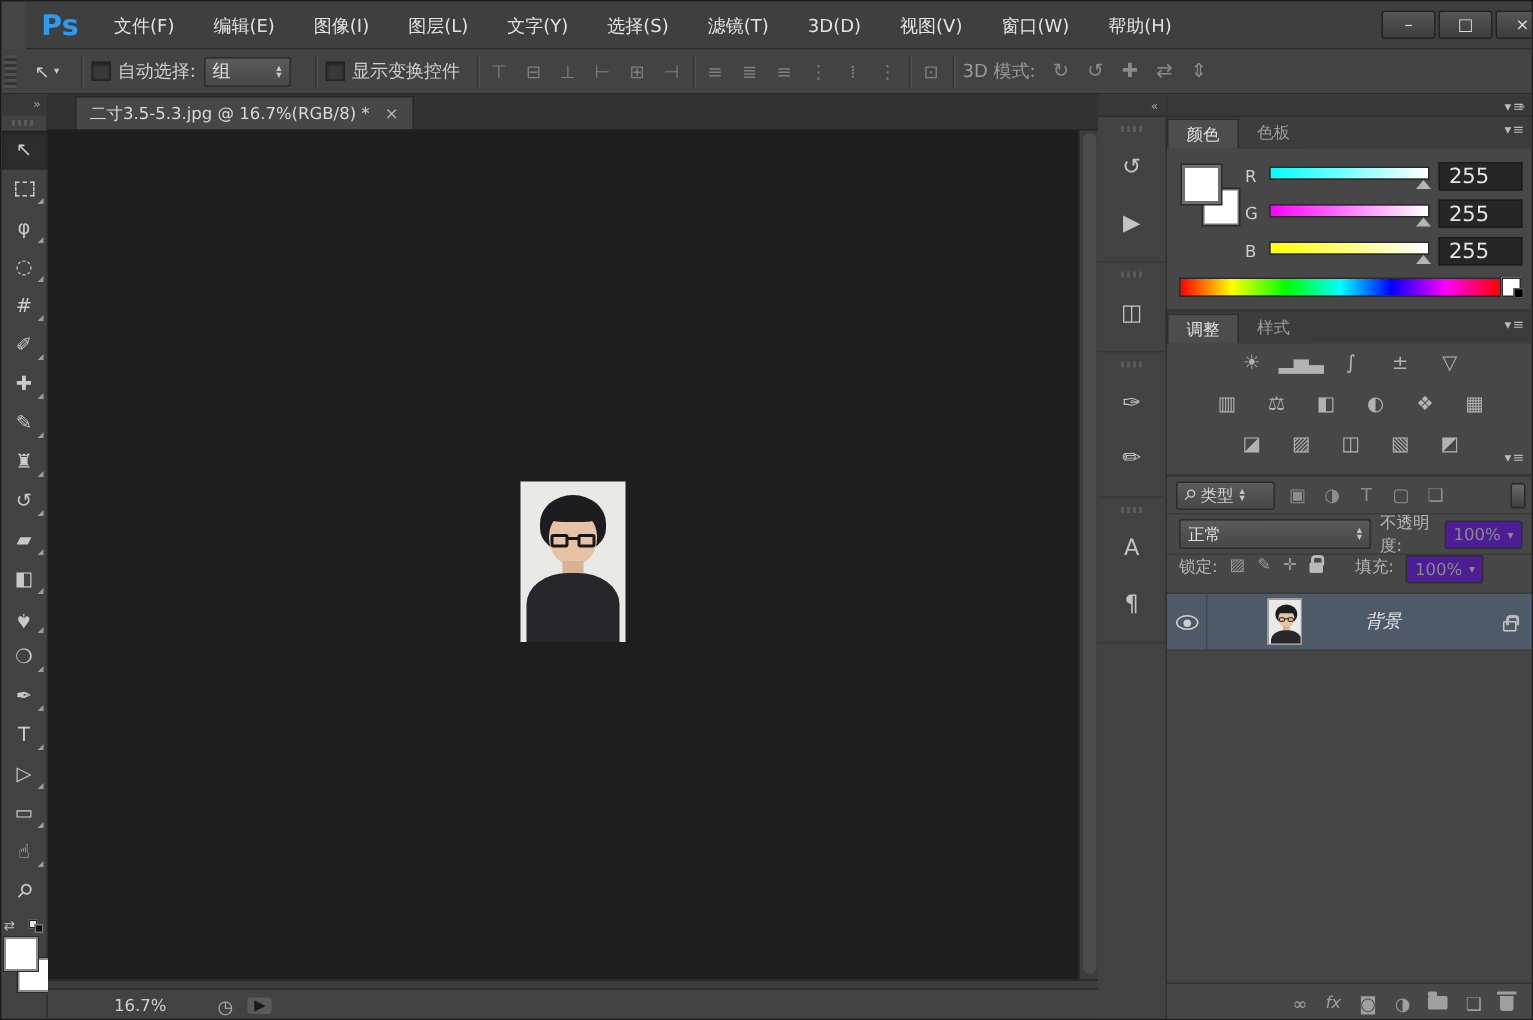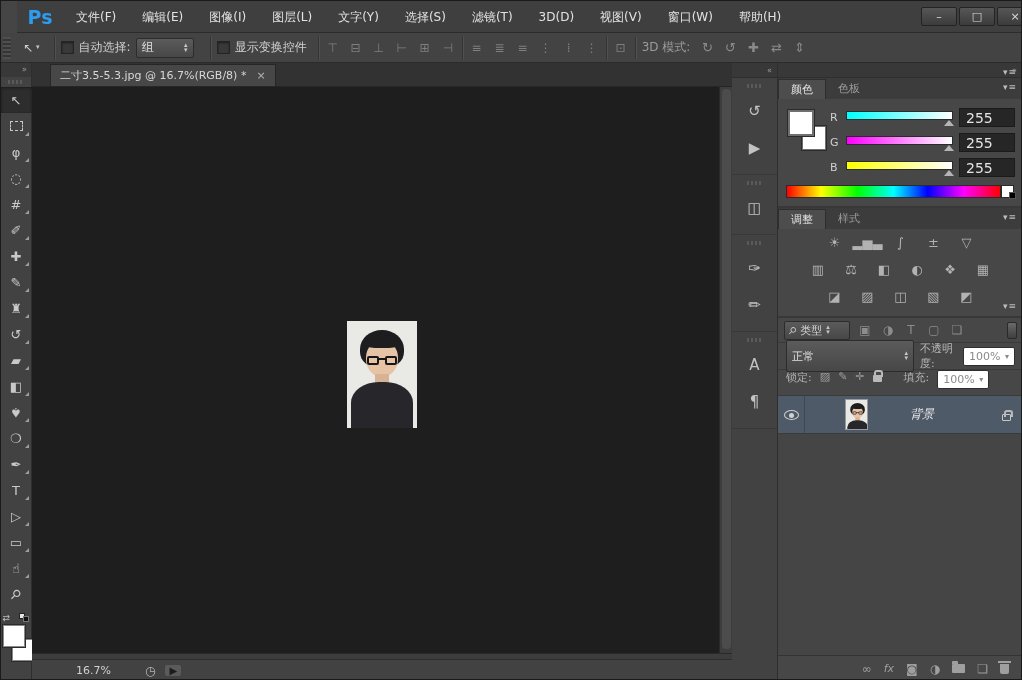--- a/index.html
+++ b/index.html
@@ -117,23 +117,23 @@
   .adj-icon{width:24px;height:19px;display:flex;align-items:center;justify-content:center;color:#b2b2b2;font-size:13px;}
 
   
   .layers-panel{flex:1;display:flex;flex-direction:column;border-bottom:none;}
   .lay-filter{height:25px;display:flex;align-items:center;gap:6px;padding:0 6px;border-bottom:1px solid #3a3a3a;}
   .search-box{display:flex;align-items:center;gap:4px;background:linear-gradient(#5b5b5b,#474747);border:1px solid #2c2c2c;border-radius:2px;height:19px;padding:0 4px;min-width:66px;}
   .search-glyph{display:inline-block;transform:rotate(45deg);font-size:10px;color:#c5c5c5;}
   .lay-filter .ficon{color:#8d8d8d;font-size:12px;width:18px;text-align:center;}
   .filter-toggle{margin-left:auto;width:10px;height:17px;background:linear-gradient(#6a6a6a,#3f3f3f);border:1px solid #2a2a2a;border-radius:2px;}
   .lay-blend{height:27px;display:flex;align-items:center;gap:6px;padding:0 8px;border-bottom:1px solid #3a3a3a;font-size:11px;}
-  .blend-select{min-width:128px;height:32px;}
+  .blend-select{min-width:128px;height:20px;}
   .dim-label{color:#b5b5b5;}
-  .dim-box{display:flex;align-items:center;gap:4px;background:#ffffff;border:1px solid #2f2f2f;border-radius:2px;height:19px;padding:0 5px;color:#8a8a8a;min-width:52px;justify-content:space-between;}
+  .dim-box{display:flex;align-items:center;gap:4px;background:#4c1d95;border:1px solid #2f2f2f;border-radius:2px;height:19px;padding:0 5px;color:#8a8a8a;min-width:52px;justify-content:space-between;}
   .lay-lock{height:26px;display:flex;align-items:flex-start;gap:8px;padding:0 8px;border-bottom:1px solid #3a3a3a;font-size:11px;}
   .lock-ic{color:#9c9c9c;font-size:11px;}
   .i-lock{position:relative;display:inline-block;width:9px;height:7px;background:#b9b9b9;border-radius:1px;margin-top:5px;}
   .i-lock::before{content:"";position:absolute;top:-5px;left:1px;width:5px;height:5px;border:2px solid #b9b9b9;border-bottom:none;border-radius:3px 3px 0 0;}
   .i-lock.outline{background:transparent;border:1px solid #c7c7c7;}
   .layer-list{flex:1;background:#454545;overflow:hidden;}
   .layer-row{height:38px;display:flex;align-items:center;background:#4e5a68;border-bottom:1px solid #3a3a3a;gap:32px;}
   .eye-col{width:27px;height:100%;display:flex;align-items:center;justify-content:center;border-right:1px solid #3e4854;}
   .i-eye{position:relative;width:15px;height:10px;border:1px solid #d0d0d0;border-radius:50%;}
   .i-eye::after{content:"";position:absolute;left:4px;top:2px;width:5px;height:5px;border-radius:50%;background:#d0d0d0;}

